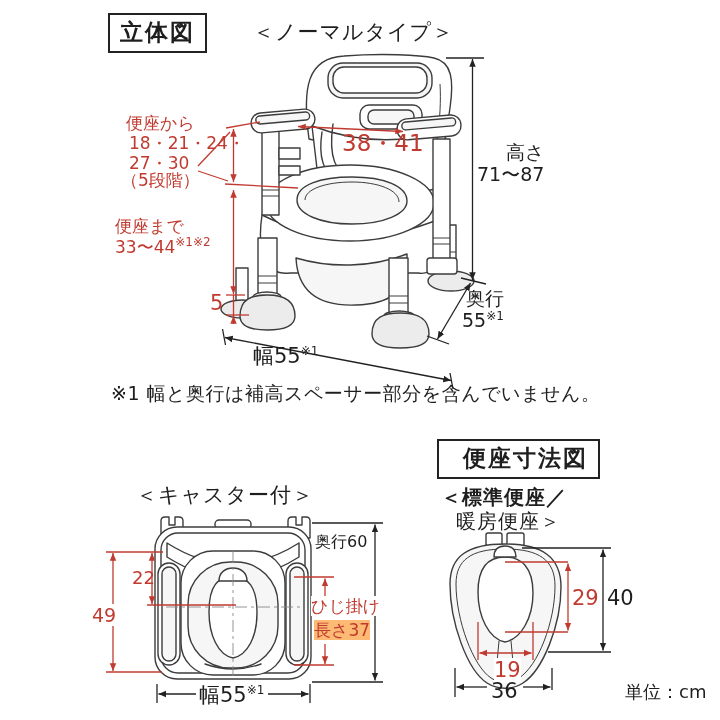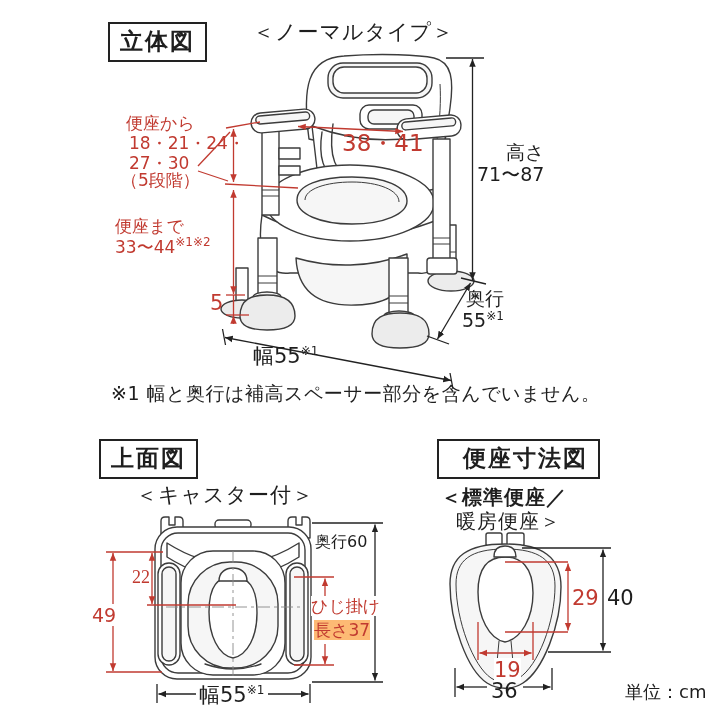--- a/index.html
+++ b/index.html
@@ -192,21 +192,21 @@
       <line class="dimK" x1="603" y1="549.5" x2="603" y2="650.5" marker-start="url(#arK)" marker-end="url(#arK)"></line>
       <line class="dimK" x1="522" y1="548" x2="611" y2="548"></line>
       <line class="dimK" x1="548" y1="652" x2="611" y2="652"></line>
       <line class="dimK" x1="487" y1="687" x2="456.5" y2="687" marker-end="url(#arK)"></line>
       <line class="dimK" x1="523" y1="687" x2="550.5" y2="687" marker-end="url(#arK)"></line>
       <line class="dimK" x1="455" y1="668" x2="455" y2="697"></line>
       <line class="dimK" x1="552" y1="668" x2="552" y2="690"></line>
     </g>
   </svg>
 
-  <div class="boxed" style="left:108px;top:22px;">立体図</div>
+  <div class="boxed" style="left:108px;top:13px;">立体図</div>
   <div class="lbl sub" style="left:253px;top:20px;">＜ノーマルタイプ＞</div>
 
   <div class="lbl red" style="left:126px;top:113px;font-size:17px;">便座から</div>
   <div class="lbl red" style="left:129px;top:133px;font-size:17px;">18・21・24・</div>
   <div class="lbl red" style="left:129px;top:153px;font-size:17px;">27・30</div>
   <div class="lbl red" style="left:121px;top:170px;font-size:17px;">（5段階）</div>
 
   <div class="lbl red" style="left:342px;top:130px;font-size:23px;">38・41</div>
 
   <div class="lbl two-line" style="left:477px;top:141px;font-size:19px;">
@@ -225,25 +225,24 @@
     <div>奥行</div>
     <div><span>55</span><span class="sup">※1</span></div>
   </div>
 
   <div class="lbl" style="left:253px;top:344px;font-size:21px;">
     <span>幅55</span><span class="sup">※1</span>
   </div>
 
   <div class="lbl note" style="left:111px;top:382px;">※1 幅と奥行は補高スペーサー部分を含んでいません。</div>
 
-  <div class="boxed" style="left:99px;top:439px;">上面図</div>
   <div class="lbl sub" style="left:136px;top:483px;">＜キャスター付＞</div>
 
   <div class="lbl" style="left:315px;top:533px;font-size:16px;background:#fff;">奥行60</div>
-  <div class="lbl red" style="left:132px;top:567px;font-size:18px;font-family:Liberation Serif, serif;">22</div>
+  <div class="lbl red" style="left:132px;top:567px;font-size:18px;">22</div>
   <div class="lbl red" style="left:92px;top:604px;font-size:19px;background:#fff;">49</div>
   <div class="lbl red" style="left:311px;top:596px;font-size:17px;background:#fff;">ひじ掛け</div>
   <div class="lbl red" style="left:314px;top:620px;font-size:17px;background:#fdba74;">長さ37</div>
   <div class="lbl" style="left:199px;top:683px;font-size:21px;">
     <span>幅55</span><span class="sup">※1</span>
   </div>
 
   <div class="boxed" style="left:437px;top:439px;padding-left:24px;">便座寸法図</div>
   <div class="lbl sub" style="left:441px;top:486px;font-size:20px;font-weight:bold;">＜標準便座／</div>
   <div class="lbl sub" style="left:456px;top:510px;font-size:20px;">暖房便座＞</div>

